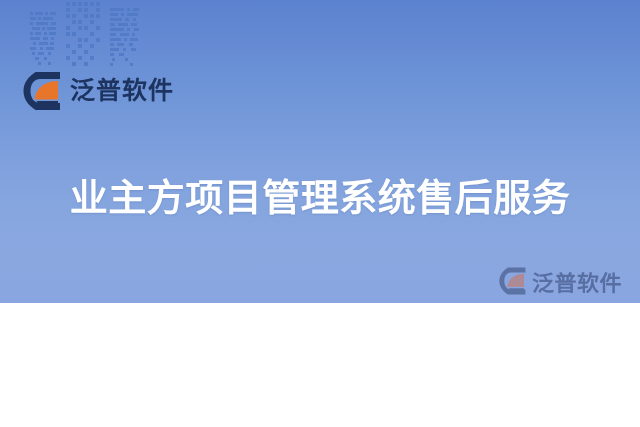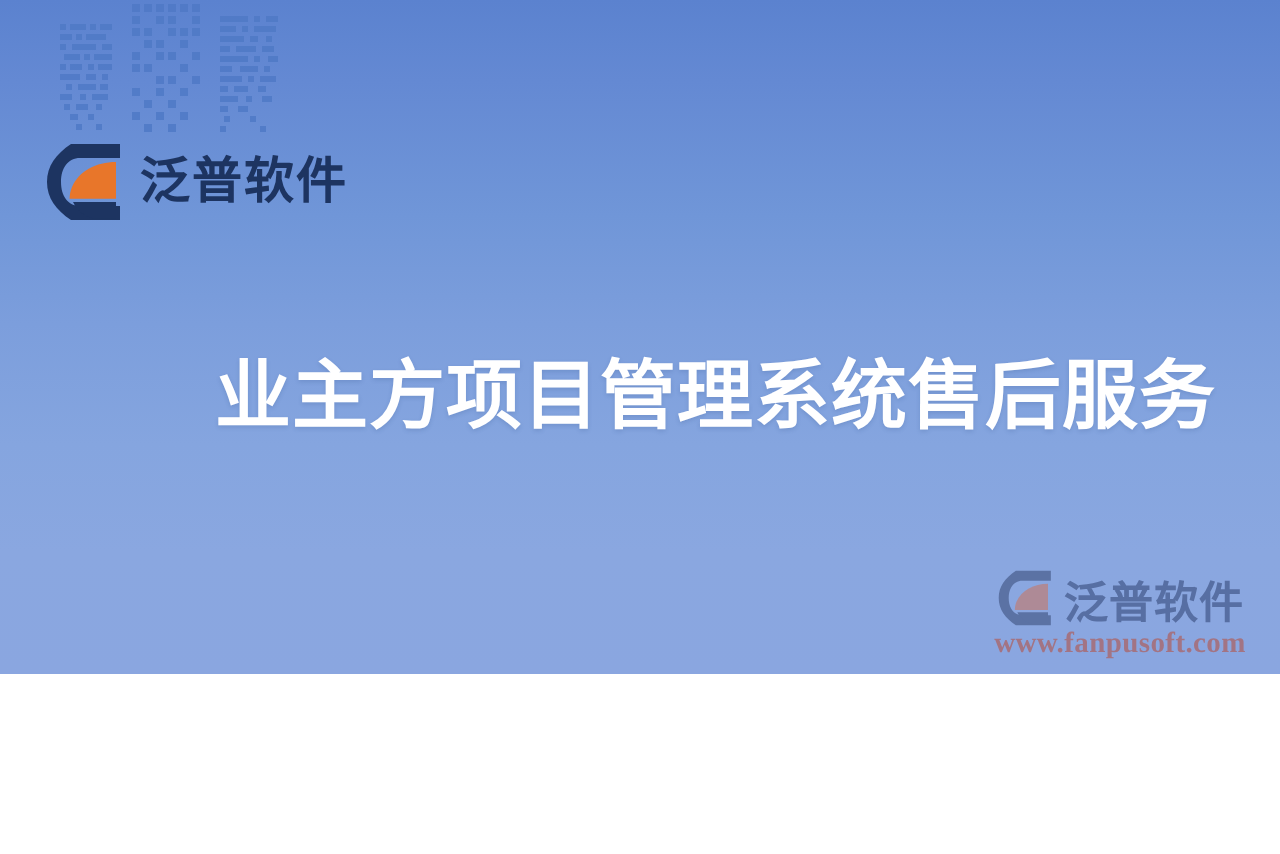--- a/index.html
+++ b/index.html
@@ -8,21 +8,21 @@
     padding: 0;
     background: #ffffff;
   }
   body {
     font-family: "Liberation Sans", "DejaVu Sans", sans-serif;
   }
 
   .banner {
     position: relative;
     width: 640px;
-    height: 337px;
+    height: 303px;
     overflow: hidden;
     background: linear-gradient(180deg,
         #5b82cf 0%,
         #6489d3 12%,
         #7096d8 32%,
         #7c9edc 48%,
         #85a5df 66%,
         #8aa7e0 82%,
         #8aa6e0 100%);
   }
@@ -77,21 +77,21 @@
     margin-top: 2px;
     white-space: nowrap;
   }
 
   
   .headline {
     position: absolute;
     left: 0;
     right: 0;
     top: 170px;
-    text-align: right;
+    text-align: center;
     color: #ffffff;
     font-family: "DejaVu Sans", "Liberation Sans", sans-serif;
     font-weight: 700;
     font-size: 38px;
     line-height: 56px;
     letter-spacing: 0.5px;
     text-shadow: 0 1px 2px rgba(40, 70, 130, 0.18);
     padding: 0 32px;
   }
   .headline-line {
@@ -279,16 +279,15 @@
     <div class="watermark-row">
       <span class="watermark-mark">
         <svg width="32" height="30" viewBox="0 0 44 42" xmlns="http://www.w3.org/2000/svg" aria-hidden="true">
           <path d="M13.5 2 L38 2 L38 9 L18 9 C12 9 8.5 14 8.5 21 C8.5 28 12 33 18 33 L38 33 L38 40 L13.5 40 C6 35 1.5 29 1.5 21 C1.5 13 6 7 13.5 2 Z" fill="#3f5380"></path>
           <path d="M36 11 C26 11 17.5 15.5 14 23.5 C13.2 25.4 12.8 27.4 12.8 29.4 L36 29.4 Z" fill="#c4796a"></path>
           <path d="M36 31 L14.5 31 C16.5 35.2 20 38 24.5 39.2 L36 39.2 Z" fill="#3f5380"></path>
         </svg>
       </span>
       <span class="watermark-cn">泛普软件</span>
     </div>
-    <div class="watermark-url">www.fanpusoft.com</div>
   </div>
 
 </div>
 
 </body></html>

